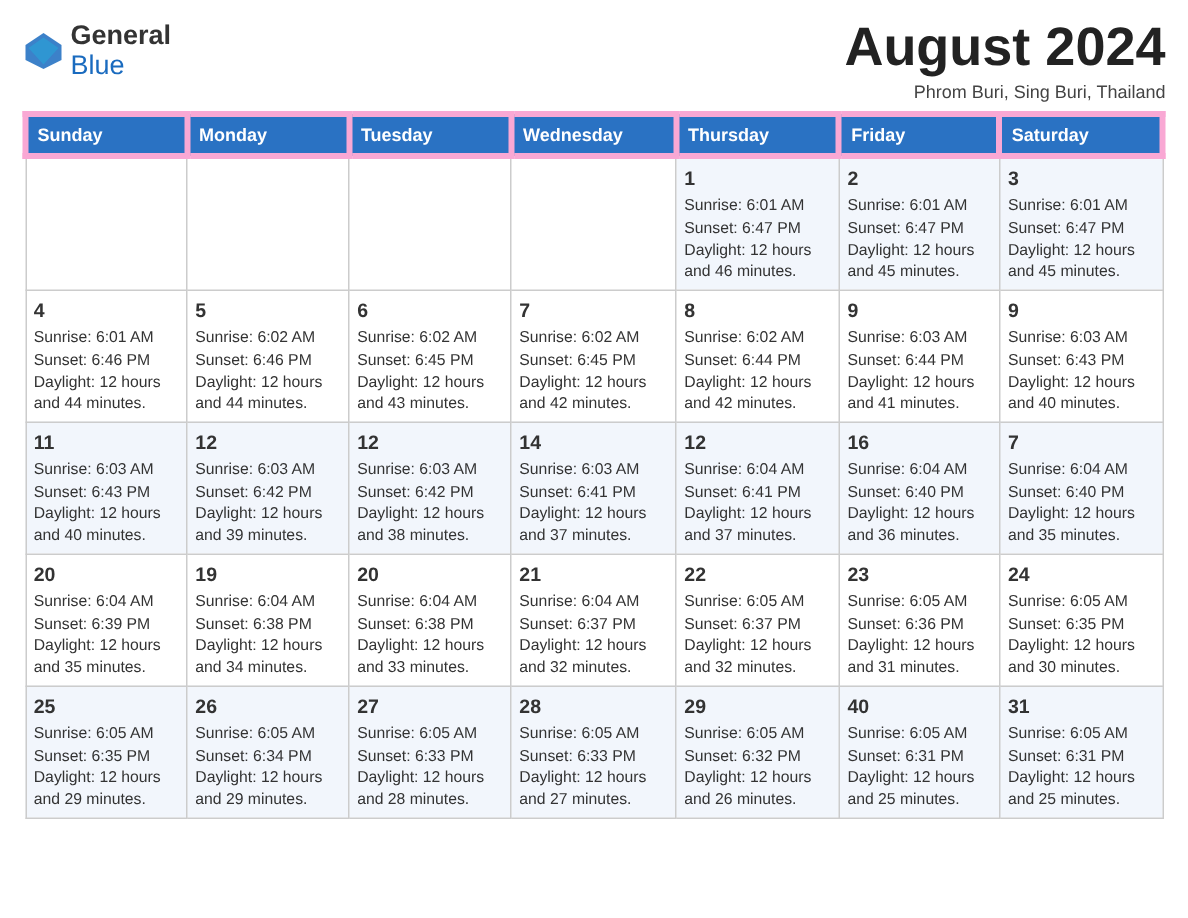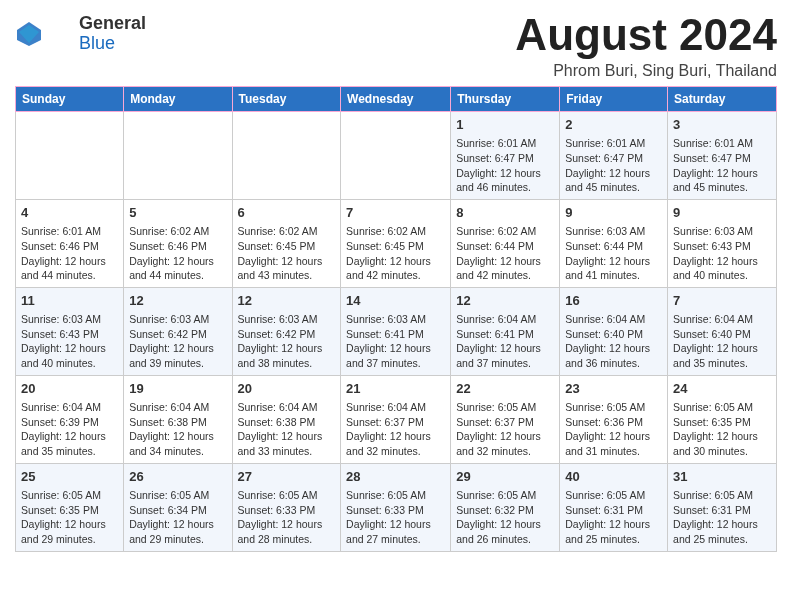--- a/index.html
+++ b/index.html
@@ -18,64 +18,62 @@
     }
     .logo {
       display: flex;
       align-items: center;
       margin-top: 4px;
     }
     .logo-text {
       display: flex;
       flex-direction: column;
       line-height: 1.1;
-      margin-left: 32px;
     }
     .logo-general {
       font-size: 18px;
       font-weight: bold;
       color: #333;
     }
     .logo-blue {
       font-size: 18px;
       font-weight: normal;
       color: #1a6bbf;
     }
     .logo-icon {
       width: 28px;
       height: 28px;
       margin-right: 4px;
     }
     .title-block {
       text-align: right;
     }
     .main-title {
-      font-size: 44px;
+      font-size: 36px;
       font-weight: bold;
       color: #222;
-      text-align: center;
     }
     .subtitle {
-      font-size: 16px;
+      font-size: 12px;
       color: #444;
       margin-top: 2px;
     }
     table {
       width: 100%;
       border-collapse: collapse;
       font-size: 11px;
     }
     thead tr th {
       background-color: #2a72c3;
       color: #fff;
       text-align: left;
       padding: 5px 6px;
       font-size: 12px;
       font-weight: bold;
-      border: 1px solid #f9a8d4;
+      border: 4px solid #f9a8d4;
     }
     tbody tr td {
       border: 1px solid #ccc;
       vertical-align: top;
       padding: 4px 5px;
       height: 80px;
       width: 113px;
       color: #333;
       font-size: 10.5px;
       line-height: 1.4;

